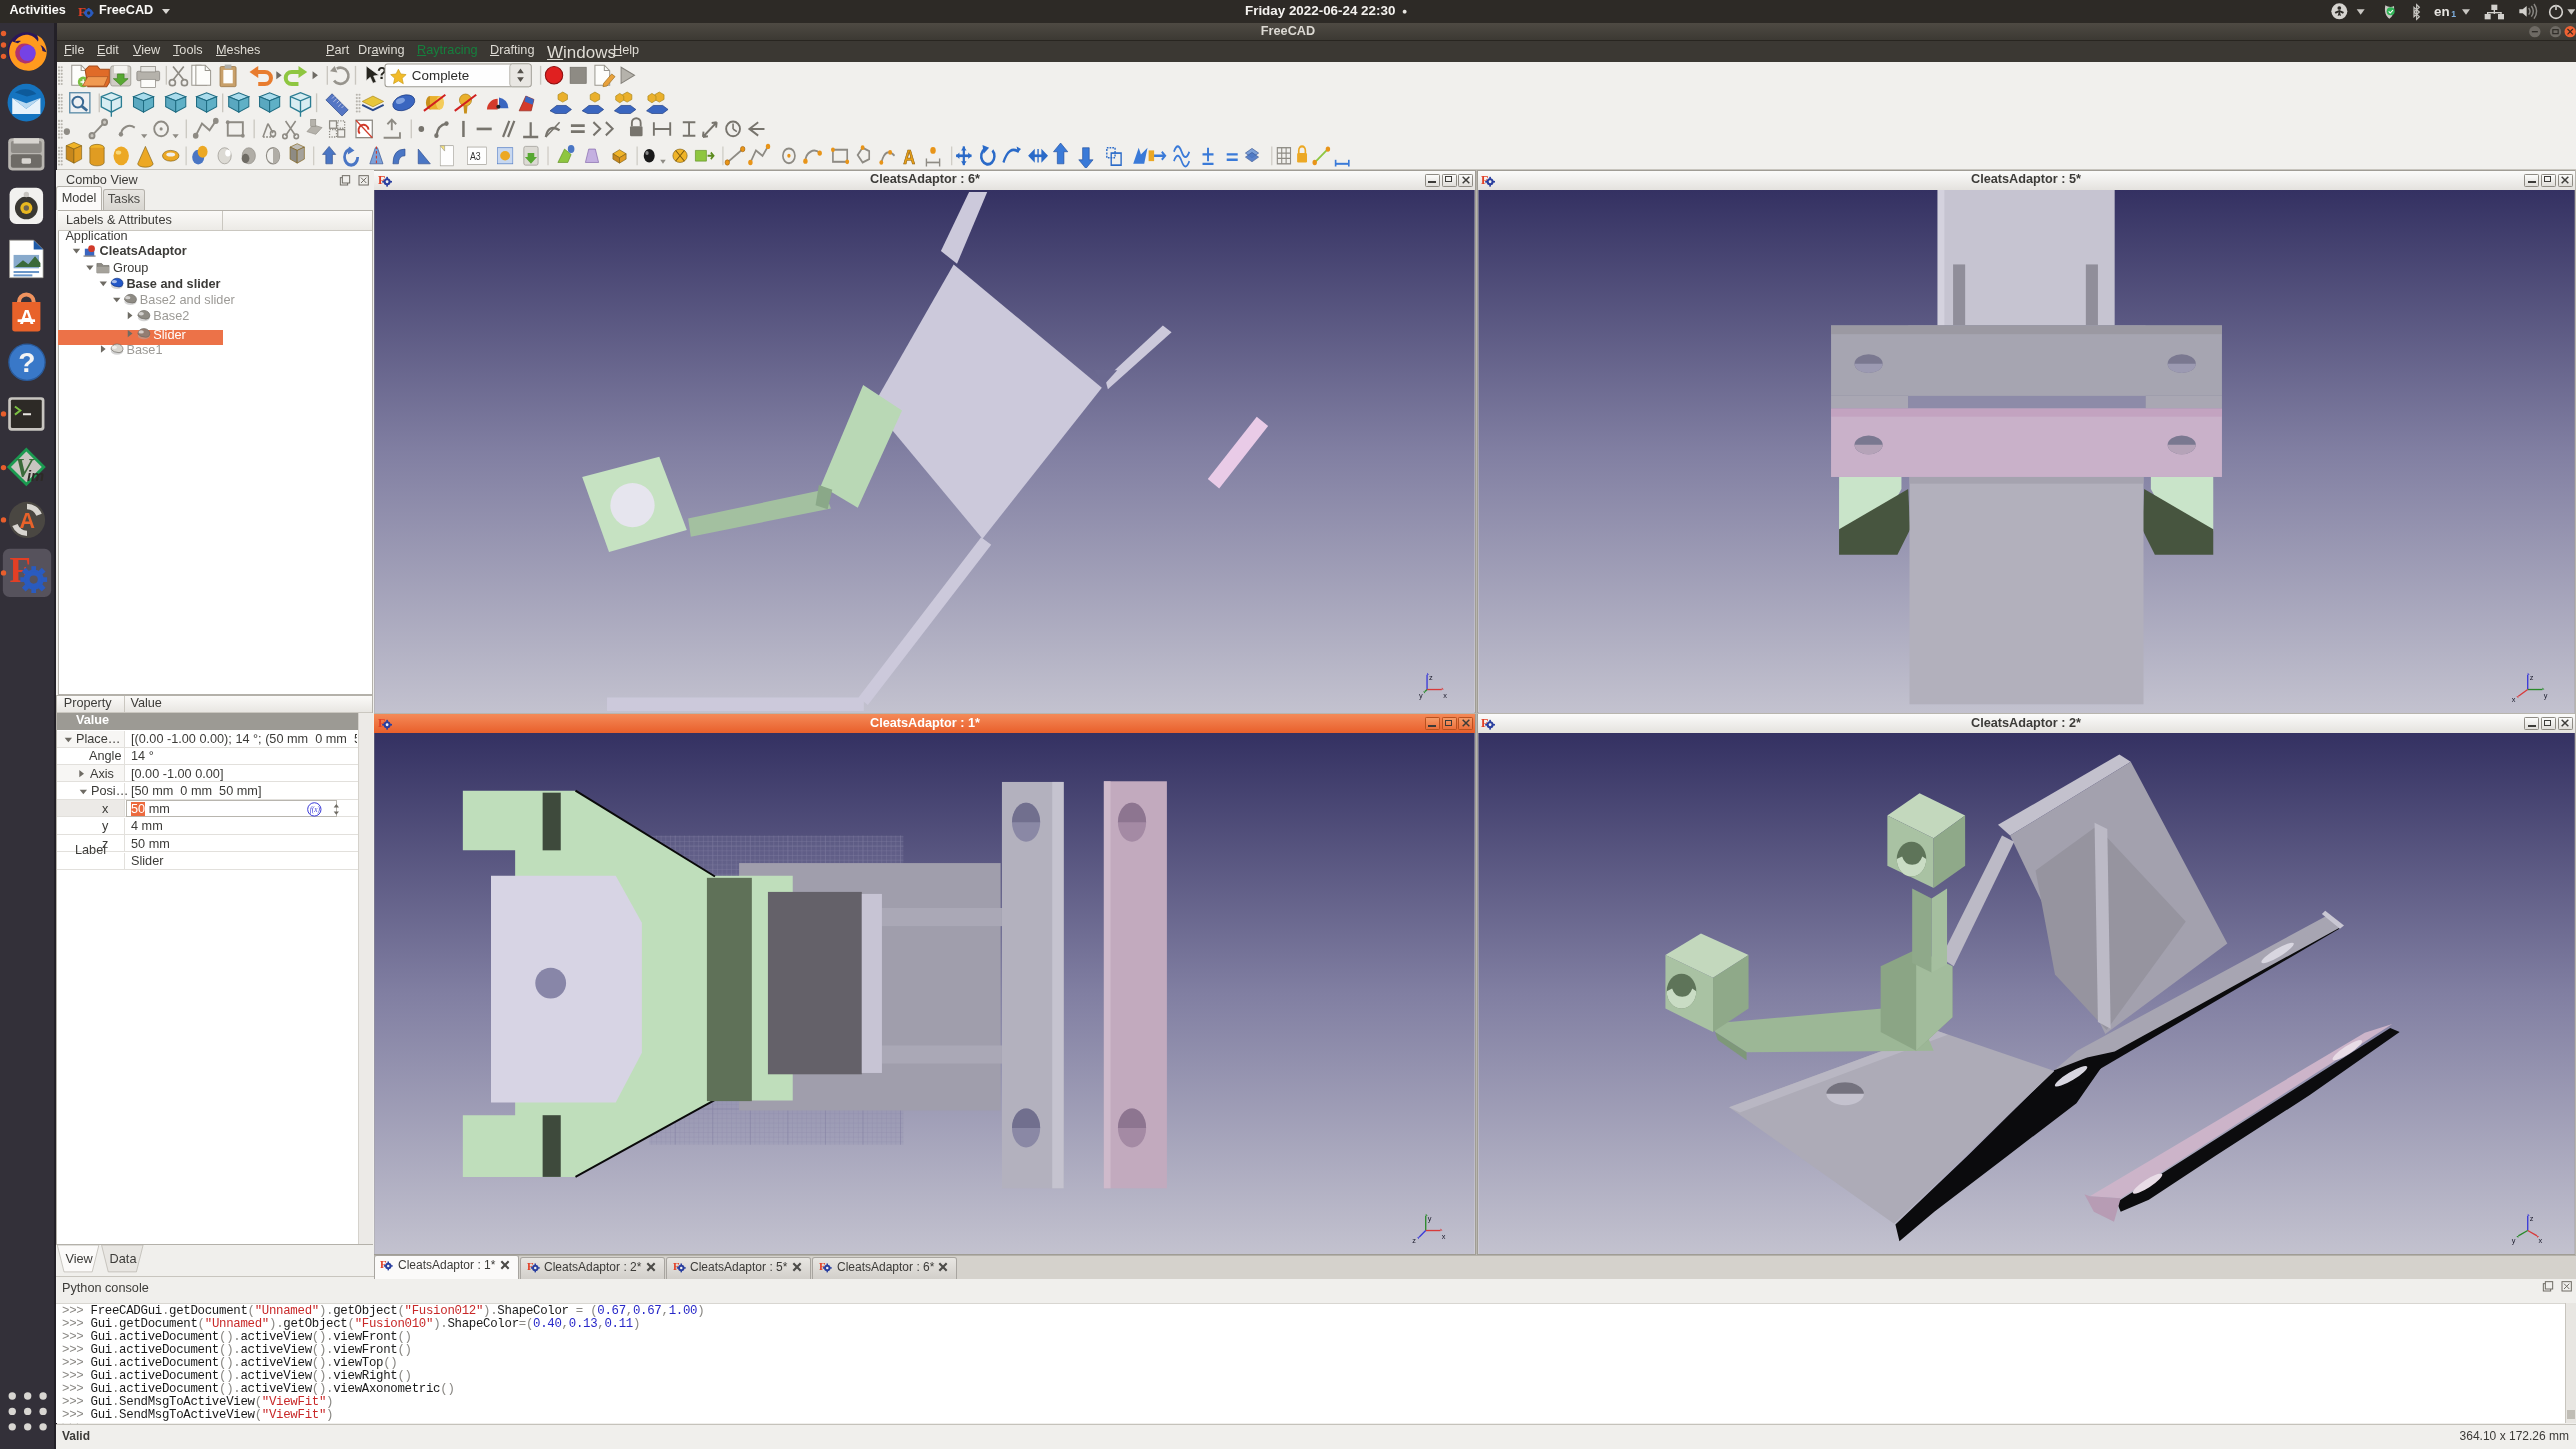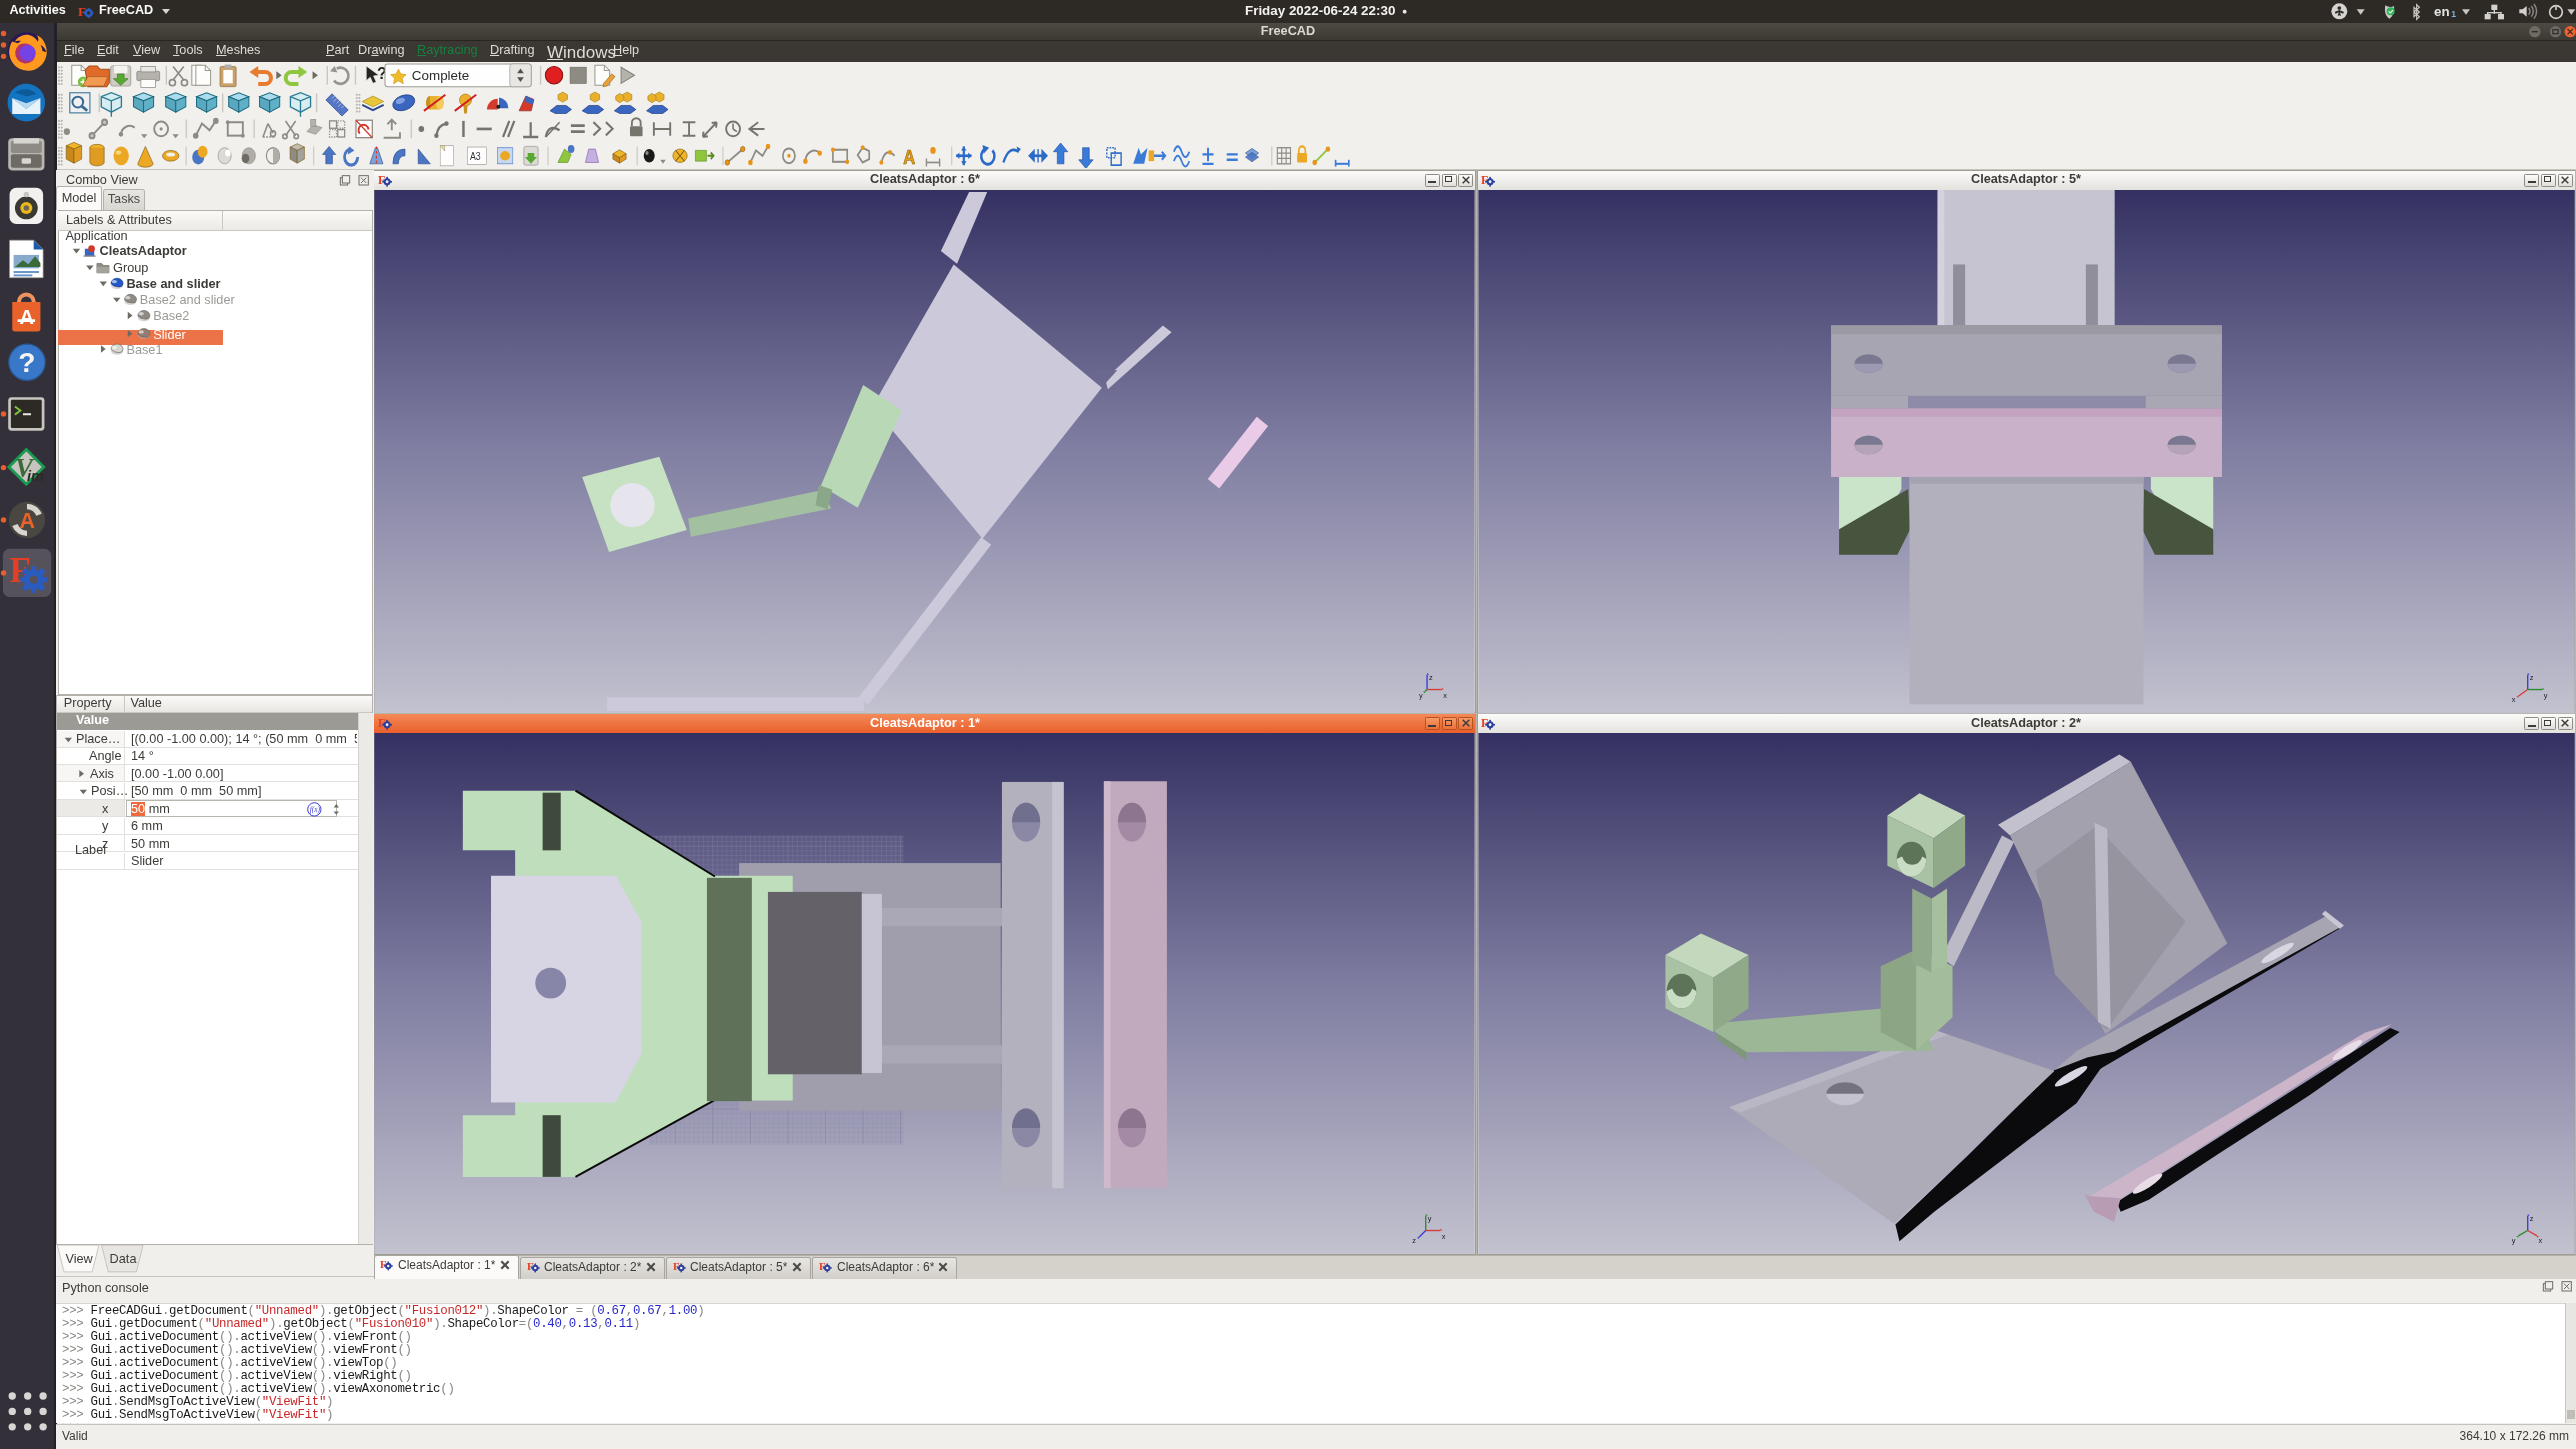--- a/index.html
+++ b/index.html
@@ -704,21 +704,21 @@
 <div class="a" style="left:126px;top:800px;width:211px;height:17.4px;background:#fff;border:0.7px solid #b8b5ae;"></div>
 <div class="a" style="left:131px;top:802px;font-size:12.7px;color:#3c3b38;"><span style="background:#ec6a3e;color:#fff;">50</span> mm</div>
 <svg class="a" style="left:307px;top:802px" width="40" height="14.8" viewBox="0 0 60 22">
     <circle cx="11" cy="11" r="10" fill="none" stroke="#3a3ad8" stroke-width="1.5"></circle>
     <text x="4" y="15" font-size="11" font-style="italic" fill="#3a3ad8" font-family="Liberation Serif">f(x)</text>
     <path d="M40 8 l4 -5 l4 5 z M40 14 l4 5 l4 -5 z" fill="#6e6b64"></path>
   </svg>
 <div class="a" style="left:57px;top:818px;width:68px;height:17.4px;background:#ffffff;border-bottom:0.7px solid #e2e0dc;border-right:0.7px solid #e2e0dc;"></div>
 <div class="a" style="left:125px;top:818px;width:247px;height:17.4px;background:#ffffff;border-bottom:0.7px solid #e2e0dc;"></div>
 <div class="a" style="left:102px;top:819px;font-size:12.7px;color:#3c3b38;">y</div>
-<div class="a" style="left:131px;top:819px;width:226px;overflow:hidden;font-size:12.7px;color:#3c3b38;white-space:pre;">6 mm</div>
+<div class="a" style="left:131px;top:819px;width:226px;overflow:hidden;font-size:12.7px;color:#3c3b38;white-space:pre;">4 mm</div>
 <div class="a" style="left:57px;top:835px;width:68px;height:17.4px;background:#ffffff;border-bottom:0.7px solid #e2e0dc;border-right:0.7px solid #e2e0dc;"></div>
 <div class="a" style="left:125px;top:835px;width:247px;height:17.4px;background:#ffffff;border-bottom:0.7px solid #e2e0dc;"></div>
 <div class="a" style="left:102px;top:837px;font-size:12.7px;color:#3c3b38;">z</div>
 <div class="a" style="left:131px;top:837px;width:226px;overflow:hidden;font-size:12.7px;color:#3c3b38;white-space:pre;">50 mm</div>
 <div class="a" style="left:57px;top:853px;width:68px;height:17.4px;background:#ffffff;border-bottom:0.7px solid #e2e0dc;border-right:0.7px solid #e2e0dc;"></div>
 <div class="a" style="left:125px;top:853px;width:247px;height:17.4px;background:#ffffff;border-bottom:0.7px solid #e2e0dc;"></div>
 <div class="a" style="left:75px;top:843px;font-size:12.7px;color:#3c3b38;">Label</div>
 <div class="a" style="left:131px;top:854px;width:226px;overflow:hidden;font-size:12.7px;color:#3c3b38;white-space:pre;">Slider</div>
 <div class="a" style="left:358px;top:713px;width:14.8px;height:531px;background:#eceae7;border-left:0.7px solid #d5d2cc;"></div>
 <svg class="a" style="left:56px;top:1245px;" width="134" height="31" viewBox="0 0 200 46">
@@ -735,21 +735,21 @@
       <rect x="5" y="1" width="11" height="11" fill="#f0efec"></rect>
 <rect x="30" y="1" width="14" height="14"></rect>
       <path d="M33 4 l8 8 m0 -8 l-8 8"></path>
     </g>
   </svg>
 <div class="a" style="left:56px;top:1303px;width:2520px;height:120px;background:#ffffff;border-top:0.7px solid #d8d6d1;"></div>
 <div class="a" style="left:62px;top:1305px;font-family:'Liberation Mono',monospace;font-size:12.4px;line-height:13px;letter-spacing:-0.3px;white-space:pre;"><span style="color:#8a8884;">&gt;&gt;&gt; </span><span style="color:#1a1a1a;">FreeCADGui</span><span style="color:#8a8884;">.</span><span style="color:#1a1a1a;">getDocument</span><span style="color:#8a8884;">(</span><span style="color:#c82828;">"Unnamed"</span><span style="color:#8a8884;">)</span><span style="color:#8a8884;">.</span><span style="color:#1a1a1a;">getObject</span><span style="color:#8a8884;">(</span><span style="color:#c82828;">"Fusion012"</span><span style="color:#8a8884;">)</span><span style="color:#8a8884;">.</span><span style="color:#1a1a1a;">ShapeColor</span><span style="color:#8a8884;"> = (</span><span style="color:#2828c8;">0.67</span><span style="color:#8a8884;">,</span><span style="color:#2828c8;">0.67</span><span style="color:#8a8884;">,</span><span style="color:#2828c8;">1.00</span><span style="color:#8a8884;">)</span><br><span style="color:#8a8884;">&gt;&gt;&gt; </span><span style="color:#1a1a1a;">Gui</span><span style="color:#8a8884;">.</span><span style="color:#1a1a1a;">getDocument</span><span style="color:#8a8884;">(</span><span style="color:#c82828;">"Unnamed"</span><span style="color:#8a8884;">)</span><span style="color:#8a8884;">.</span><span style="color:#1a1a1a;">getObject</span><span style="color:#8a8884;">(</span><span style="color:#c82828;">"Fusion010"</span><span style="color:#8a8884;">)</span><span style="color:#8a8884;">.</span><span style="color:#1a1a1a;">ShapeColor</span><span style="color:#8a8884;">=(</span><span style="color:#2828c8;">0.40</span><span style="color:#8a8884;">,</span><span style="color:#2828c8;">0.13</span><span style="color:#8a8884;">,</span><span style="color:#2828c8;">0.11</span><span style="color:#8a8884;">)</span><br><span style="color:#8a8884;">&gt;&gt;&gt; </span><span style="color:#1a1a1a;">Gui</span><span style="color:#8a8884;">.</span><span style="color:#1a1a1a;">activeDocument</span><span style="color:#8a8884;">().</span><span style="color:#1a1a1a;">activeView</span><span style="color:#8a8884;">().</span><span style="color:#1a1a1a;">viewFront</span><span style="color:#8a8884;">()</span><br><span style="color:#8a8884;">&gt;&gt;&gt; </span><span style="color:#1a1a1a;">Gui</span><span style="color:#8a8884;">.</span><span style="color:#1a1a1a;">activeDocument</span><span style="color:#8a8884;">().</span><span style="color:#1a1a1a;">activeView</span><span style="color:#8a8884;">().</span><span style="color:#1a1a1a;">viewFront</span><span style="color:#8a8884;">()</span><br><span style="color:#8a8884;">&gt;&gt;&gt; </span><span style="color:#1a1a1a;">Gui</span><span style="color:#8a8884;">.</span><span style="color:#1a1a1a;">activeDocument</span><span style="color:#8a8884;">().</span><span style="color:#1a1a1a;">activeView</span><span style="color:#8a8884;">().</span><span style="color:#1a1a1a;">viewTop</span><span style="color:#8a8884;">()</span><br><span style="color:#8a8884;">&gt;&gt;&gt; </span><span style="color:#1a1a1a;">Gui</span><span style="color:#8a8884;">.</span><span style="color:#1a1a1a;">activeDocument</span><span style="color:#8a8884;">().</span><span style="color:#1a1a1a;">activeView</span><span style="color:#8a8884;">().</span><span style="color:#1a1a1a;">viewRight</span><span style="color:#8a8884;">()</span><br><span style="color:#8a8884;">&gt;&gt;&gt; </span><span style="color:#1a1a1a;">Gui</span><span style="color:#8a8884;">.</span><span style="color:#1a1a1a;">activeDocument</span><span style="color:#8a8884;">().</span><span style="color:#1a1a1a;">activeView</span><span style="color:#8a8884;">().</span><span style="color:#1a1a1a;">viewAxonometric</span><span style="color:#8a8884;">()</span><br><span style="color:#8a8884;">&gt;&gt;&gt; </span><span style="color:#1a1a1a;">Gui</span><span style="color:#8a8884;">.</span><span style="color:#1a1a1a;">SendMsgToActiveView</span><span style="color:#8a8884;">(</span><span style="color:#c82828;">"ViewFit"</span><span style="color:#8a8884;">)</span><br><span style="color:#8a8884;">&gt;&gt;&gt; </span><span style="color:#1a1a1a;">Gui</span><span style="color:#8a8884;">.</span><span style="color:#1a1a1a;">SendMsgToActiveView</span><span style="color:#8a8884;">(</span><span style="color:#c82828;">"ViewFit"</span><span style="color:#8a8884;">)</span><br><span style="color:#8a8884;">&gt;&gt;&gt;</span></div>
 <div class="a" style="left:2565px;top:1303px;width:10.7px;height:120px;background:#e8e6e2;border-left:0.7px solid #c8c5be;"></div>
 <div class="a" style="left:2567px;top:1410px;width:8px;height:9.4px;background:#c0bdb6;"></div>
 <div class="a" style="left:56px;top:1424px;width:2520px;height:25.5px;background:#f0efec;border-top:0.7px solid #c5c2bb;"></div>
-<div class="a" style="left:62px;top:1429px;font-size:12px;color:#3c3b38;">Valid</div>
+<div class="a" style="left:62px;top:1429px;font-size:12px;color:#3c3b38;font-weight:bold;">Valid</div>
 <div class="a" style="left:2408px;top:1429px;width:161px;text-align:right;font-size:12px;color:#3c3b38;">364.10 x 172.26 mm</div>
 <div class="a" style="left:374px;top:170px;width:2202px;height:1109px;background:#b8b5ae;"></div>
 <div class="a" style="left:374px;top:170px;width:1102px;height:543px;border:0.7px solid #a09d95;background:#e4e2de;"></div>
 <div class="a" style="left:374px;top:171px;width:1101px;height:19px;background:linear-gradient(#fbfbfa,#e4e2de);"></div>
 <div class="a" style="left:378px;top:173px;"><svg width="14" height="14" viewBox="0 0 20 20">
       <text x="0" y="15" font-size="17" font-weight="bold" fill="#e23f25" font-family="Liberation Serif">F</text>
       <g fill="#2a3f9f">
         <circle cx="13" cy="12.5" r="5"></circle>
         <rect x="11.8" y="5.5" width="2.4" height="3"></rect>
         <rect x="11.8" y="16.5" width="2.4" height="3"></rect>

